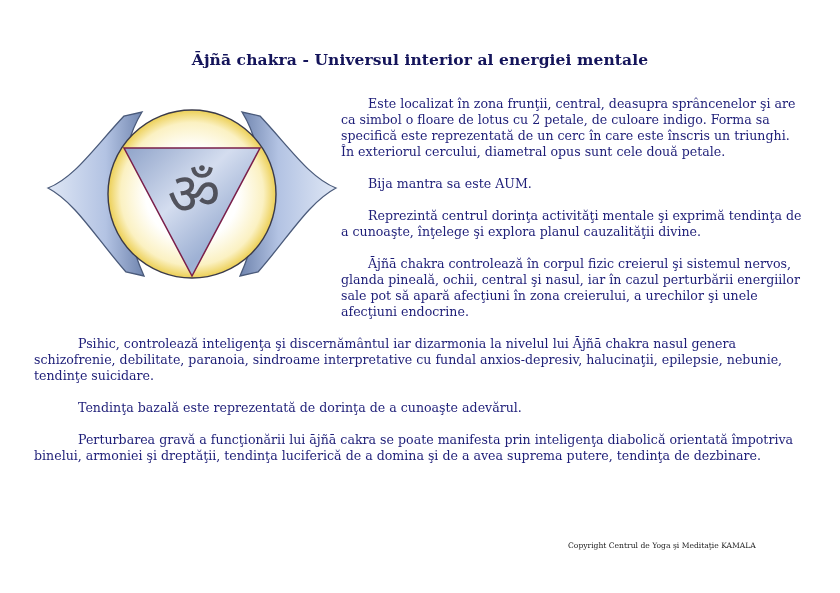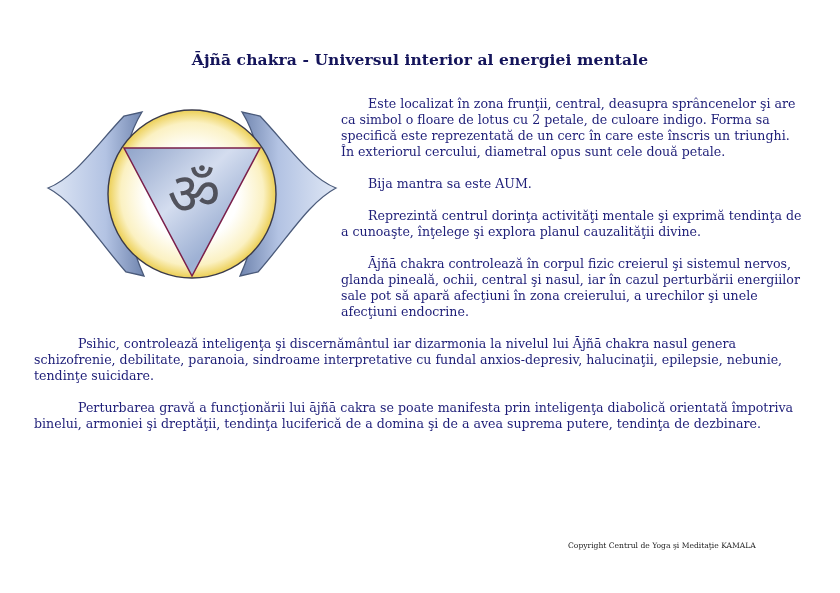--- a/index.html
+++ b/index.html
@@ -115,16 +115,17 @@
   </svg>
 </div>
 
 <div class="content">
   <div class="float-spacer"></div>
   <p>Este localizat în zona frunţii, central, deasupra sprâncenelor şi are ca simbol o floare de lotus cu 2 petale, de culoare indigo. Forma sa specifică este reprezentată de un cerc în care este înscris un triunghi. În exteriorul cercului, diametral opus sunt cele două petale.</p>
   <p>Bija mantra sa este AUM.</p>
   <p>Reprezintă centrul dorinţa activităţi mentale şi exprimă tendinţa de a cunoaşte, înţelege şi explora planul cauzalităţii divine.</p>
   <p>Ājñā chakra controlează în corpul fizic creierul şi sistemul nervos, glanda pineală, ochii, central şi nasul, iar în cazul perturbării energiilor sale pot să apară afecţiuni în zona creierului, a urechilor şi unele afecţiuni endocrine.</p>
   <p class="wide">Psihic, controlează inteligenţa şi discernământul iar dizarmonia la nivelul lui Ājñā chakra nasul genera schizofrenie, debilitate, paranoia, sindroame interpretative cu fundal anxios-depresiv, halucinaţii, epilepsie, nebunie, tendinţe suicidare.</p>
+  <p class="wide">Tendinţa bazală este reprezentată de dorinţa de a cunoaşte adevărul.</p>
   <p class="wide">Perturbarea gravă a funcţionării lui ājñā cakra se poate manifesta prin inteligenţa diabolică orientată împotriva binelui, armoniei şi dreptăţii, tendinţa luciferică de a domina şi de a avea suprema putere,  tendinţa de dezbinare.</p>
 </div>
 
 <div class="copyright">Copyright Centrul de Yoga şi Meditaţie KAMALA</div>
 
 </body></html>

